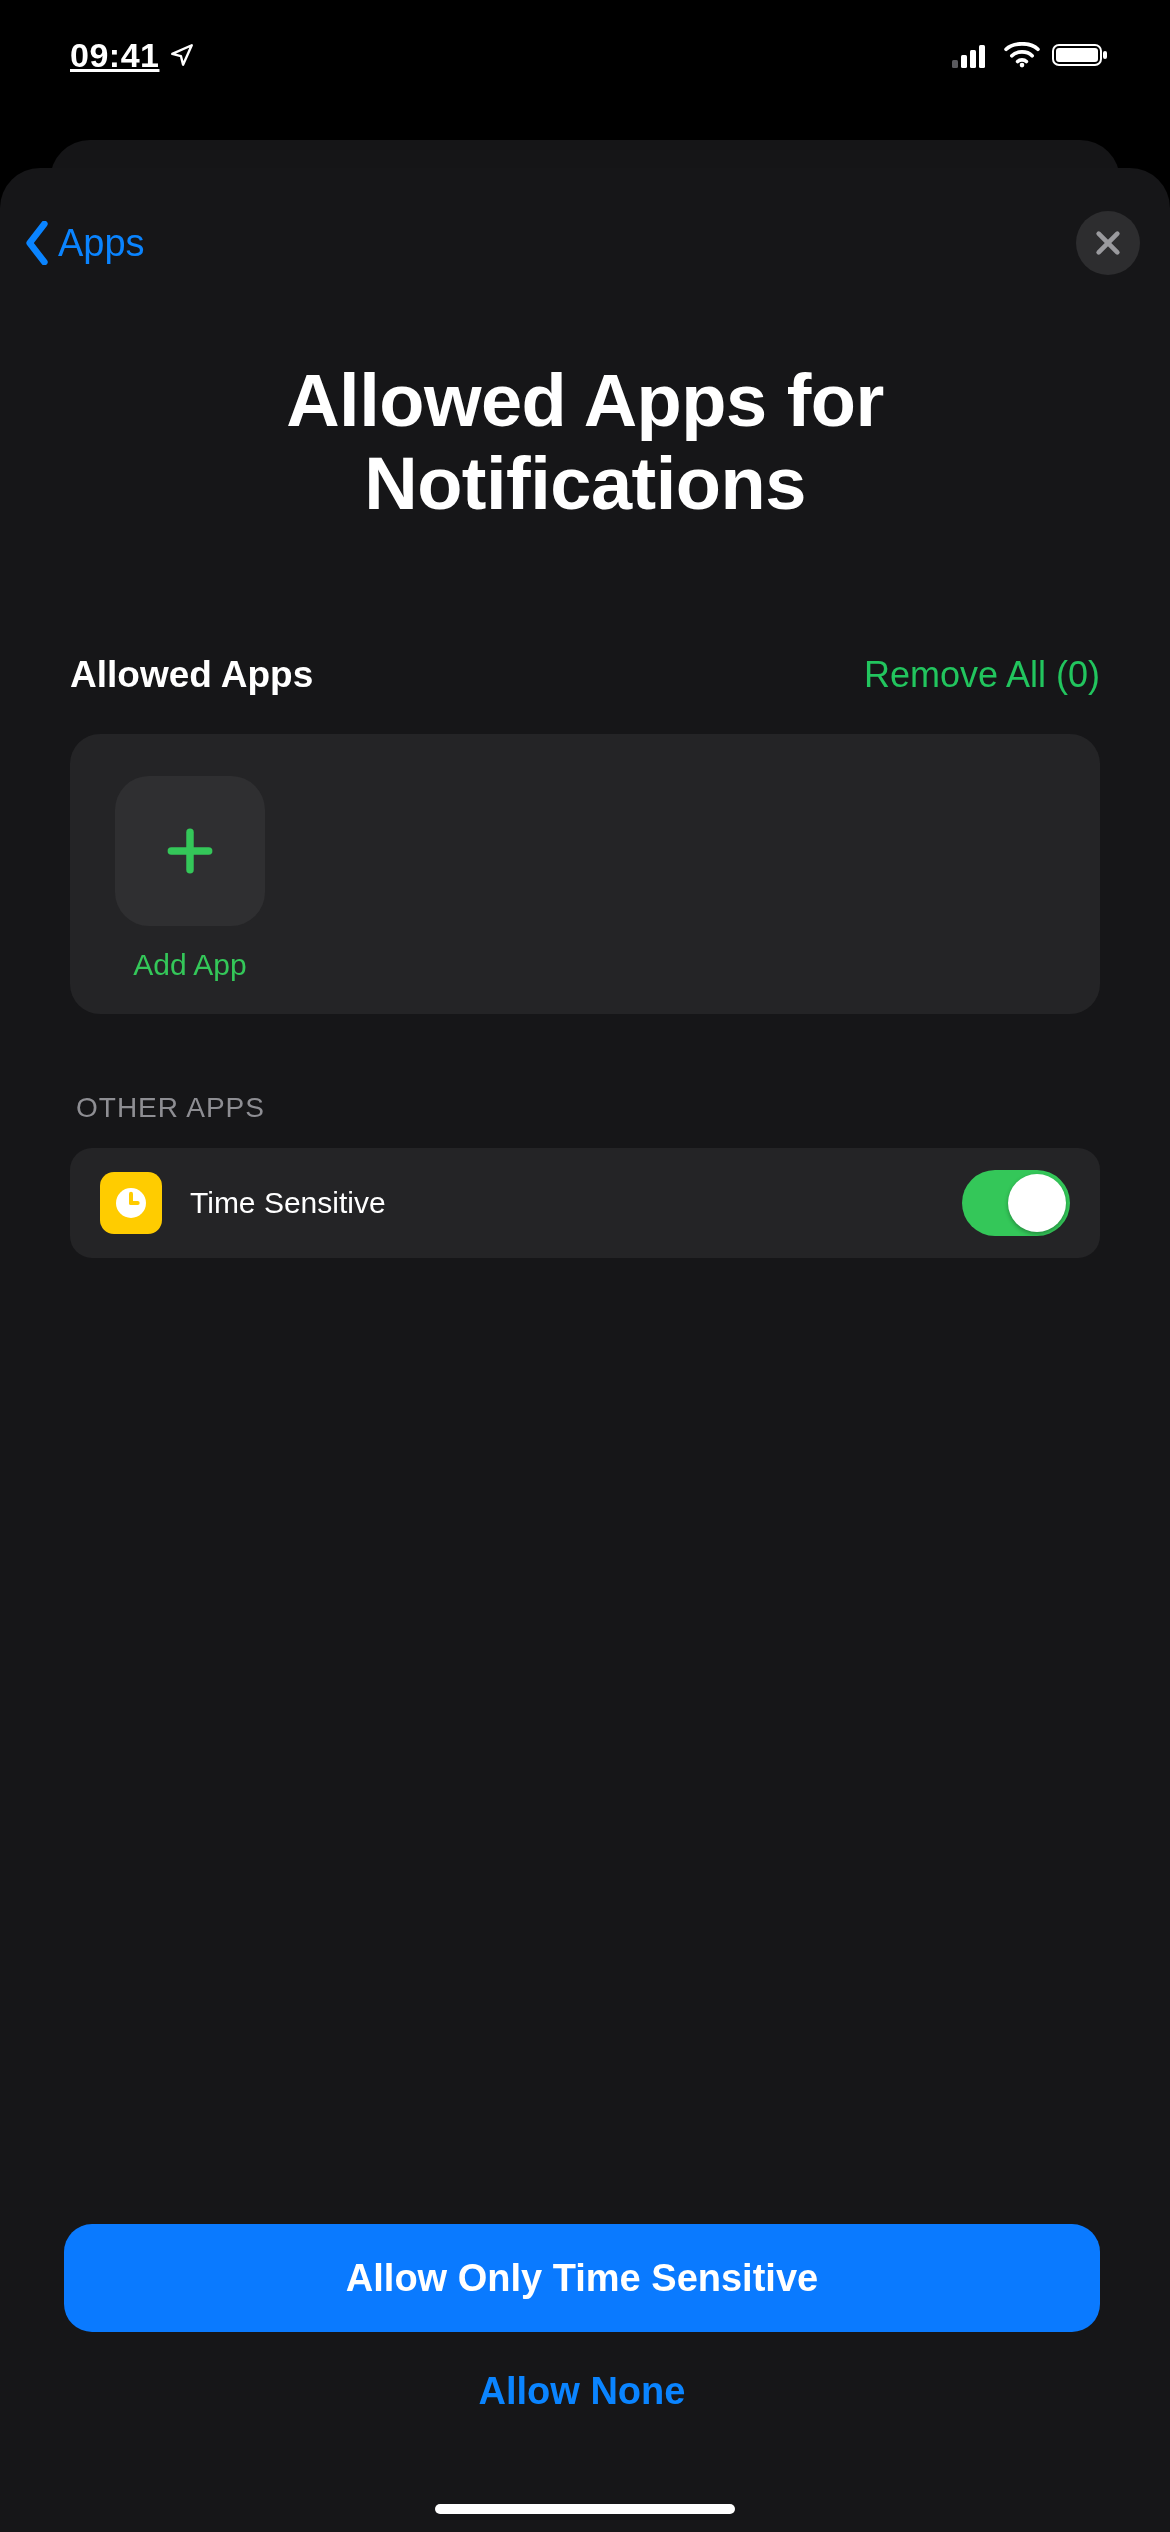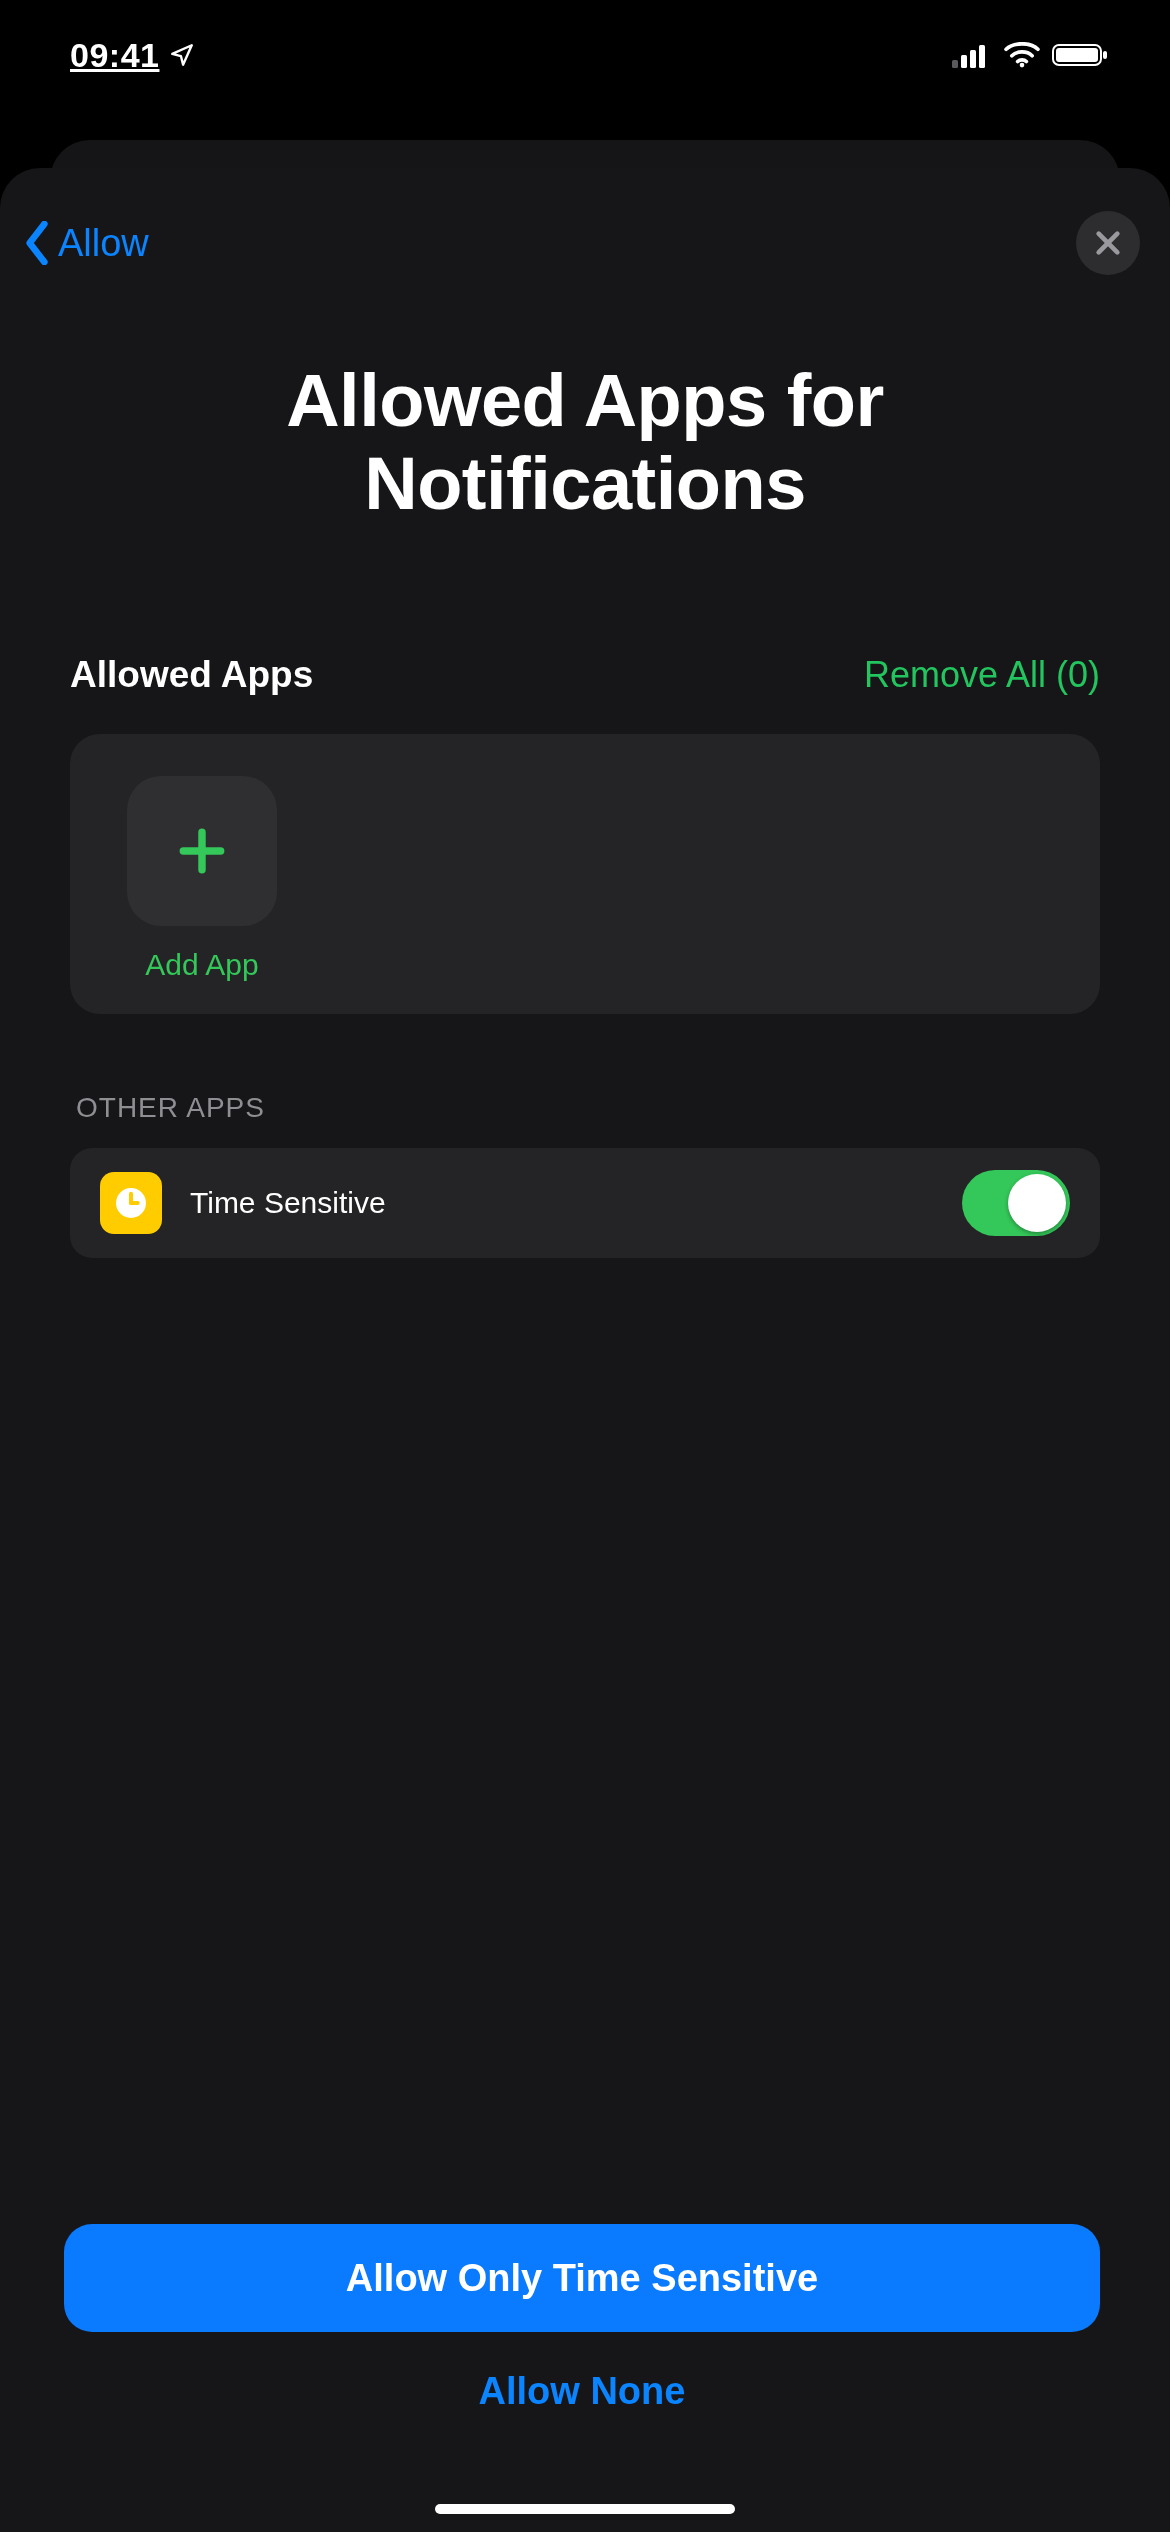--- a/index.html
+++ b/index.html
@@ -119,21 +119,21 @@
   .allowed-header-right {
     font-size: 36px;
     font-weight: 400;
     color: #22c55e;
   }
 
   .app-grid-card {
     margin-top: 38px;
     background: #242426;
     border-radius: 30px;
-    padding: 42px 52px 30px;
+    padding: 42px 40px 30px;
     min-height: 280px;
     display: flex;
     flex-wrap: wrap;
     gap: 30px;
   }
   .add-app-tile {
     width: 160px;
     display: flex;
     flex-direction: column;
     align-items: center;
@@ -291,21 +291,21 @@
 
 <div class="card-peek"></div>
 
 <div class="sheet">
 
   <div class="nav-row">
     <div class="back-btn">
       <svg width="30" height="44" viewBox="0 0 18 30">
         <polyline points="14,2 4,15 14,28" fill="none" stroke="#0a84ff" stroke-width="4.5" stroke-linecap="round" stroke-linejoin="round"></polyline>
       </svg>
-      <span>Allow</span>
+      <span>Apps</span>
     </div>
     <div class="close-btn">
       <svg width="28" height="28" viewBox="0 0 24 24">
         <line x1="4" y1="4" x2="20" y2="20" stroke="#9a9a9e" stroke-width="4" stroke-linecap="round"></line>
         <line x1="20" y1="4" x2="4" y2="20" stroke="#9a9a9e" stroke-width="4" stroke-linecap="round"></line>
       </svg>
     </div>
   </div>
 
   <div class="title-block">

